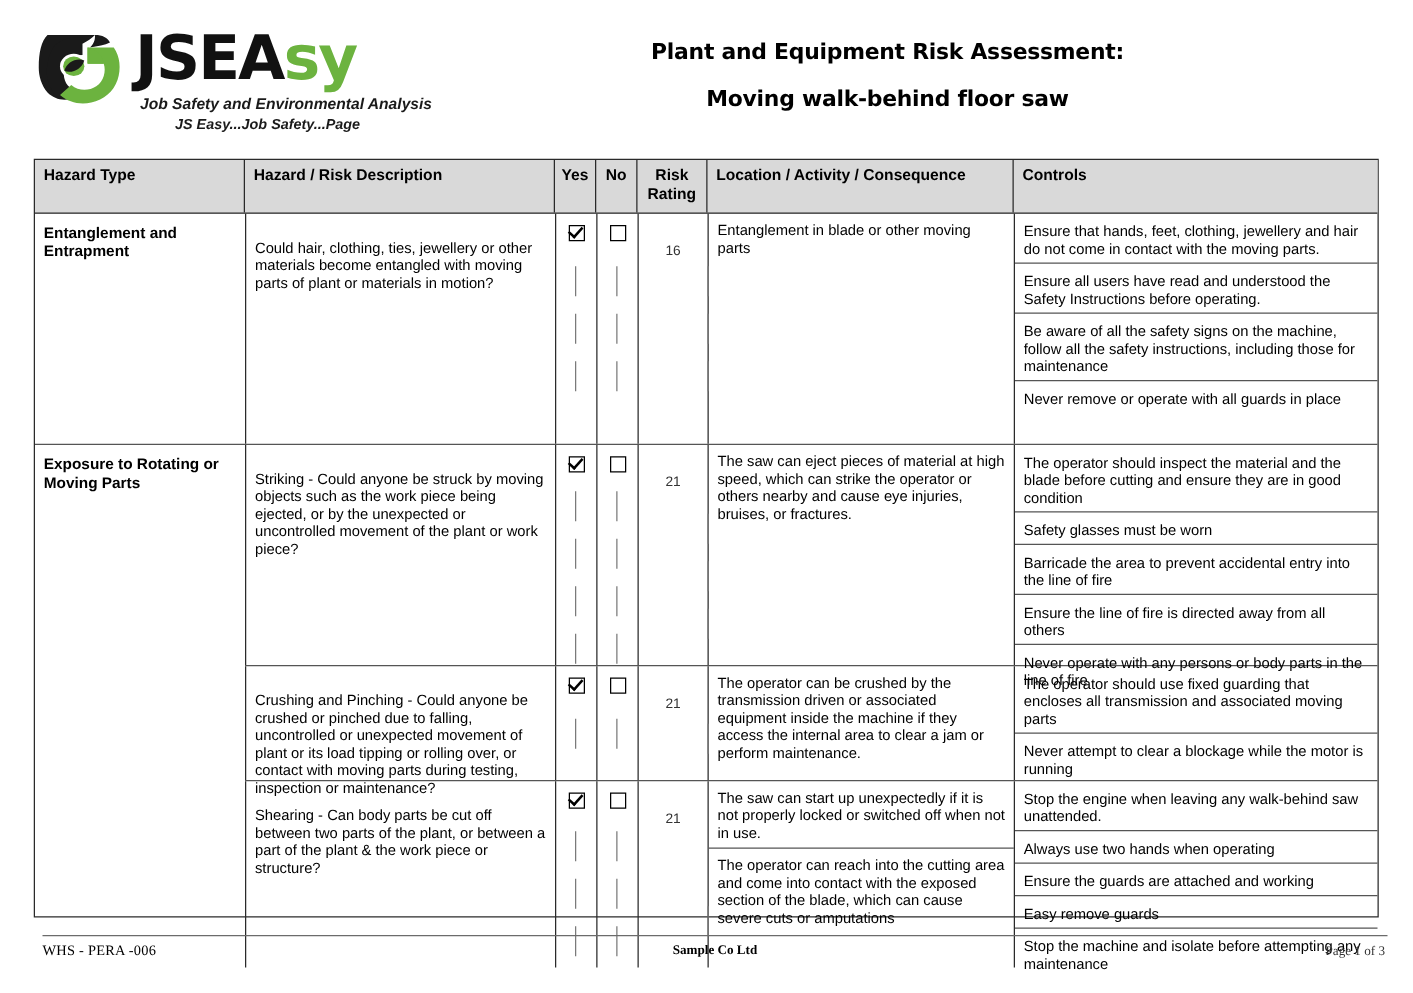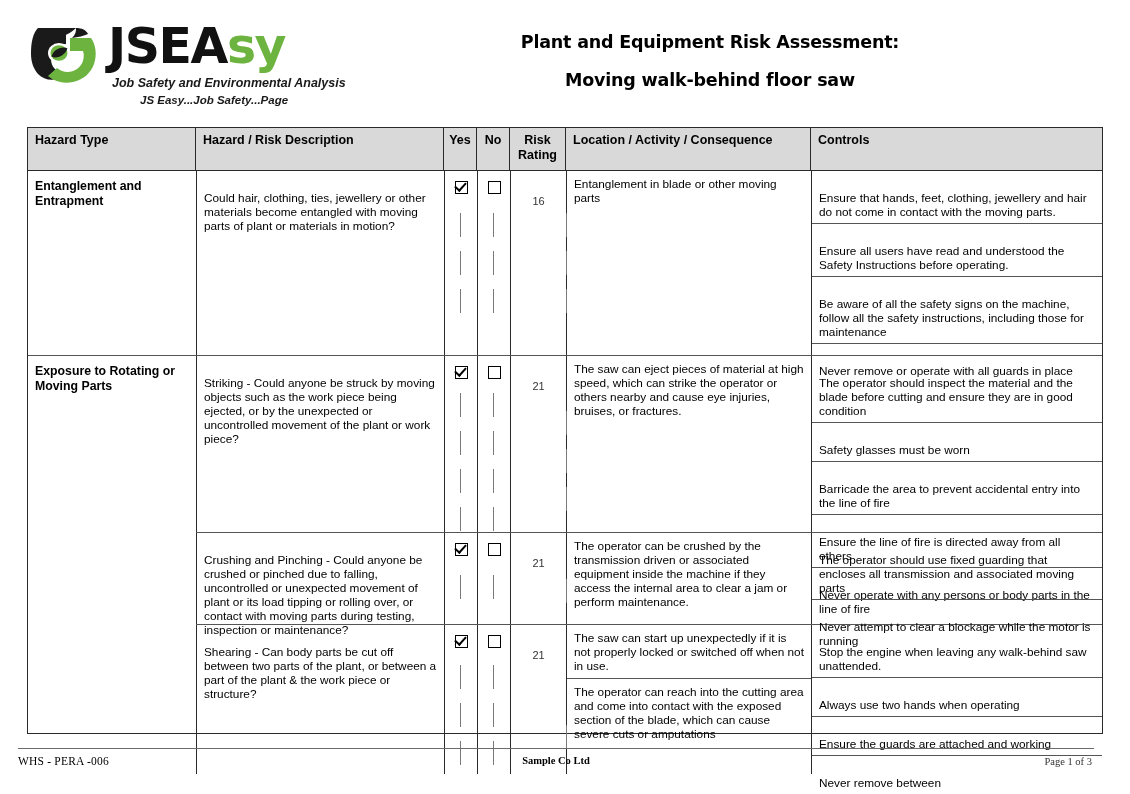--- a/index.html
+++ b/index.html
@@ -195,21 +195,21 @@
     line-height: 14px;
     box-sizing: border-box;
     border-bottom: 1px solid #555;
   }
   .loc-cell.nb { border-bottom: none; }
   .ctrl-col {
     border-left: 1px solid #2a2a2a;
     box-sizing: border-box;
   }
   .ctrl-cell {
-    padding: 20px 7px 4px 7px;
+    padding: 7px 7px 4px 7px;
     font-size: 11.8px;
     line-height: 14px;
     border-bottom: 1px solid #555;
     box-sizing: border-box;
   }
   .ctrl-cell.last { border-bottom: none; }
 
   
   .cbox {
     display: inline-block;
@@ -237,21 +237,21 @@
   }
   .tick {
     position: absolute;
     width: 1px;
     background: #7a7a7a;
   }
 
   
   .footer {
     position: absolute;
-    left: 18px;
+    left: 34px;
     top: 748px;
     width: 1076px;
     height: 26px;
     border-top: 1px solid #6b6b6b;
   }
   .footer-left {
     position: absolute; left: 0; top: 6px;
     font-size: 11.5px;
     font-family: "Liberation Serif", serif;
     letter-spacing: 0.2px;
@@ -450,21 +450,21 @@
               <div class="loc-cell">The saw can start up unexpectedly if it is not properly locked or switched off when not in use.</div>
               <div class="loc-cell nb">The operator can reach into the cutting area and come into contact with the exposed section of the blade, which can cause severe cuts or amputations</div>
               <div class="ticks">
                 <span class="tick" style="left:-1px; top:100px; height:24px;"></span>
               </div>
             </div>
             <div class="cell c-ctrl ctrl-col">
               <div class="ctrl-cell">Stop the engine when leaving any walk-behind saw unattended.</div>
               <div class="ctrl-cell">Always use two hands when operating</div>
               <div class="ctrl-cell">Ensure the guards are attached and working</div>
-              <div class="ctrl-cell">Never remove between</div>
+              <div class="ctrl-cell">Easy remove guards</div>
               <div class="ctrl-cell last">Stop the machine and isolate before attempting any maintenance</div>
             </div>
           </div>
 
         </div>
       </div>
     </div>
 
   </div>
 

